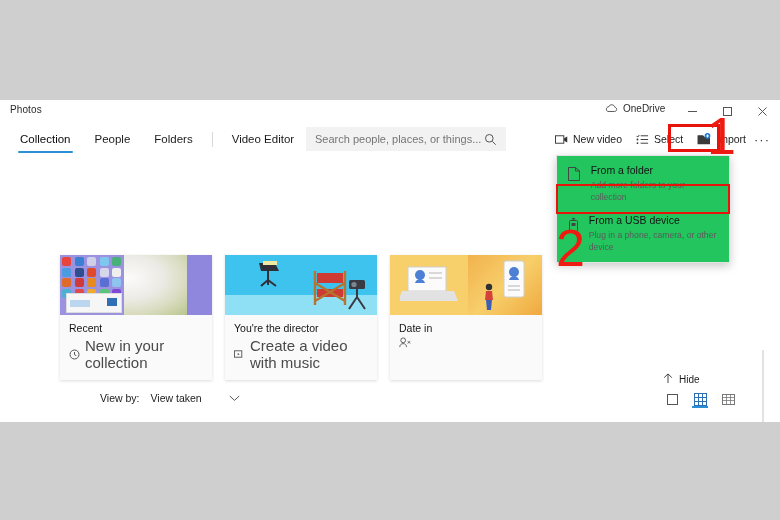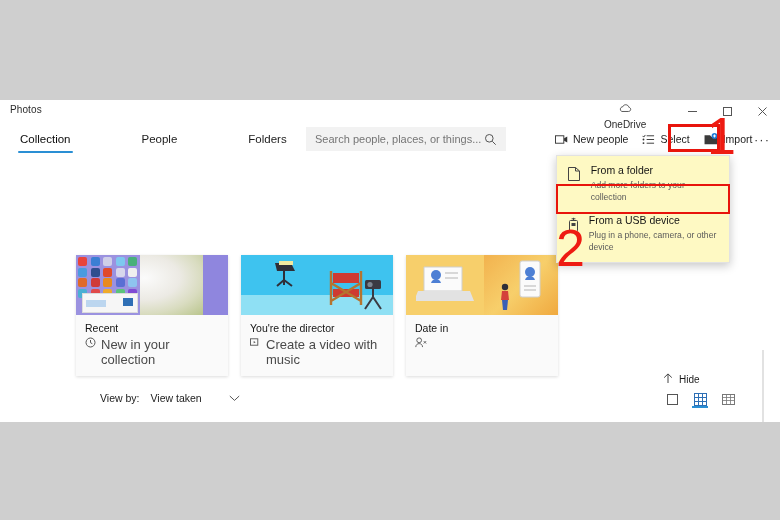--- a/index.html
+++ b/index.html
@@ -23,30 +23,30 @@
 
   
   .titlebar { position:relative; height:22px; width:100%; background:#fff; }
   .titlebar .apptitle {
     position:absolute; left:10px; top:4px;
     font-size:10px; color:#2b2b2b; letter-spacing:.1px;
   }
   .onedrive {
     position:absolute; left:604px; top:3px;
     display:flex; align-items:center; gap:5px;
-    font-size:10px; color:#2b2b2b;flex-direction:column;
+    font-size:10px; color:#2b2b2b;
   }
   .cloud-ico { width:14px; height:11px; display:block; }
   .wincontrols { position:absolute; right:0; top:0; display:flex; }
   .wc { width:35px; height:22px; display:flex; align-items:center; justify-content:center; }
   .wc svg { display:block; }
 
   
   .navrow { position:relative; height:34px; }
-  .tabs { position:absolute; left:8px; top:0; display:flex; align-items:center; height:34px;gap:47px; }
+  .tabs { position:absolute; left:8px; top:0; display:flex; align-items:center; height:34px; }
   .tab {
     position:relative; font-size:11.5px; color:#1b1b1b;
     padding:0 12px; height:34px; display:flex; align-items:center;
     white-space:nowrap;
   }
   .tab.active { color:#0b0b0b; }
   .tab.active::after {
     content:""; position:absolute; left:10px; right:10px; bottom:3px;
     height:2px; background:#2a8fd4; border-radius:1px;
   }
@@ -70,21 +70,21 @@
 
   
   .hl-import {
     position:absolute; left:668px; top:124px; width:52px; height:28px;
     border:3px solid #e8140c; z-index:40;
   }
 
   
   .dropdown {
     position:absolute; left:556px; top:155px; width:174px;
-    background:#fef9c3; border:1px solid #e2e2e2;
+    background:#22c55e; border:1px solid #e2e2e2;
     box-shadow:0 3px 9px rgba(0,0,0,.22);
     z-index:30; padding:3px 0;
   }
   .dditem { display:flex; gap:9px; padding:5px 9px 6px 10px; align-items:flex-start; }
   .dditem .ico { width:15px; padding-top:3px; display:flex; justify-content:center; }
   .dditem .t1 { font-size:10.5px; color:#141414; line-height:12px; }
   .dditem .t2 { font-size:8.6px; color:#5a5a5a; line-height:12px; margin-top:3px; }
   .hl-usb {
     position:absolute; left:556px; top:184px; width:174px; height:30px;
     border:2px solid #e8140c; z-index:35;
@@ -95,26 +95,26 @@
     position:absolute; left:707px; top:110px; z-index:45;
     font-family:"Liberation Sans", sans-serif;
     font-size:52px; color:#ee1b12; font-weight:400; line-height:1;
   }
   .num2 {
     position:absolute; left:556px; top:222px; z-index:45;
     font-size:52px; color:#ee1b12; font-weight:400; line-height:1;
   }
 
   
-  .cards { position:absolute; left:76px; top:155px; display:flex; gap:13px; }
+  .cards { position:absolute; left:60px; top:155px; display:flex; gap:13px; }
   .card { width:152px; background:#fafafa; box-shadow:0 1px 3px rgba(0,0,0,.14); }
   .card .thumb { width:152px; height:60px; position:relative; overflow:hidden; }
   .card .meta { padding:7px 9px 9px 9px; }
   .card .ctitle { font-size:10.5px; color:#141414; }
-  .card .csub { font-size:13px; color:#4a4a4a; margin-top:3px; display:flex; gap:5px; }
+  .card .csub { font-size:15px; color:#4a4a4a; margin-top:3px; display:flex; align-items:center; gap:5px; }
   .card .csub svg { display:block; flex:none; }
 
   
   .t1bg { position:absolute; inset:0; background:linear-gradient(105deg,#e7e2da 0%,#ddd8cf 40%,#cfd6b6 100%); }
   .t1flower { position:absolute; right:24px; bottom:0; width:96px; height:60px;
     background:radial-gradient(ellipse at 38% 38%, #fbfbfb 0%, #eceae4 42%, #d9dcc0 68%, #b8c48a 100%); }
   .t1purple { position:absolute; right:0; top:0; width:25px; height:60px; background:#8f86de; }
   .t1shot { position:absolute; left:0; top:0; width:64px; height:60px; background:#9b92e0; }
   .t1grid { position:absolute; left:2px; top:2px; display:grid; grid-template-columns:repeat(5,11px); gap:1.5px; }
   .t1grid i { width:9px; height:9px; border-radius:2px; display:block; }
@@ -224,21 +224,21 @@
       </div>
 
       <div class="toolbar">
         <div class="tbitem">
           <span>
             <svg width="13" height="11" viewBox="0 0 14 11">
               <rect x="0.5" y="1.5" width="9" height="8" fill="none" stroke="#333" stroke-width="1"></rect>
               <path d="M9.8 4.2l3.4-2v6.6l-3.4-2z" fill="#333"></path>
             </svg>
           </span>
-          <span>New people</span>
+          <span>New video</span>
         </div>
 
         <div class="tbitem">
           <span>
             <svg width="13" height="11" viewBox="0 0 14 11">
               <path d="M5 1.5h8M5 5.5h8M5 9.5h8" stroke="#333" stroke-width="1"></path>
               <path d="M0.6 1.6l1.3 1.3L3.6 .6" fill="none" stroke="#333" stroke-width="1"></path>
               <circle cx="1.6" cy="5.5" r="1" fill="#333"></circle>
               <circle cx="1.6" cy="9.4" r="1" fill="#333"></circle>
             </svg>

